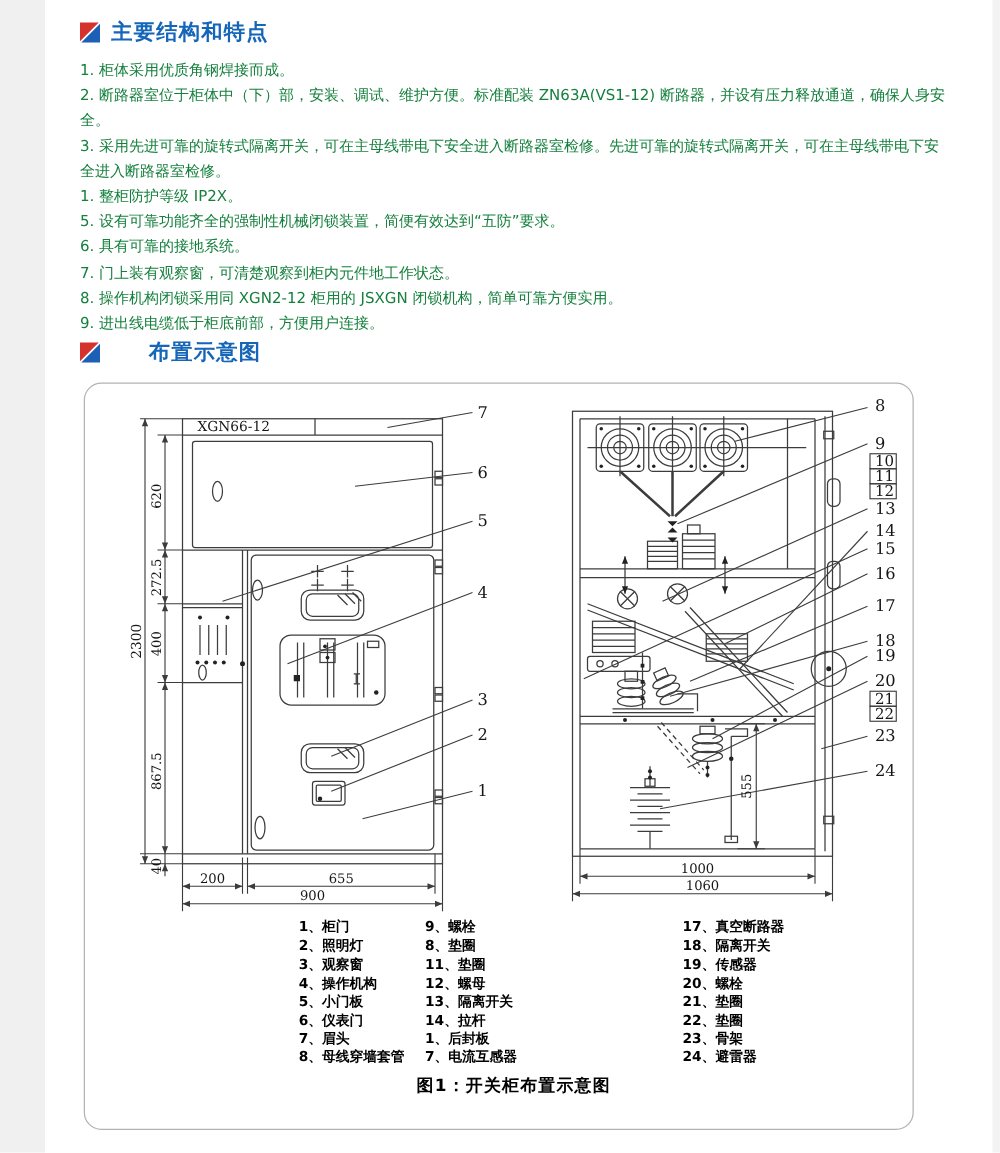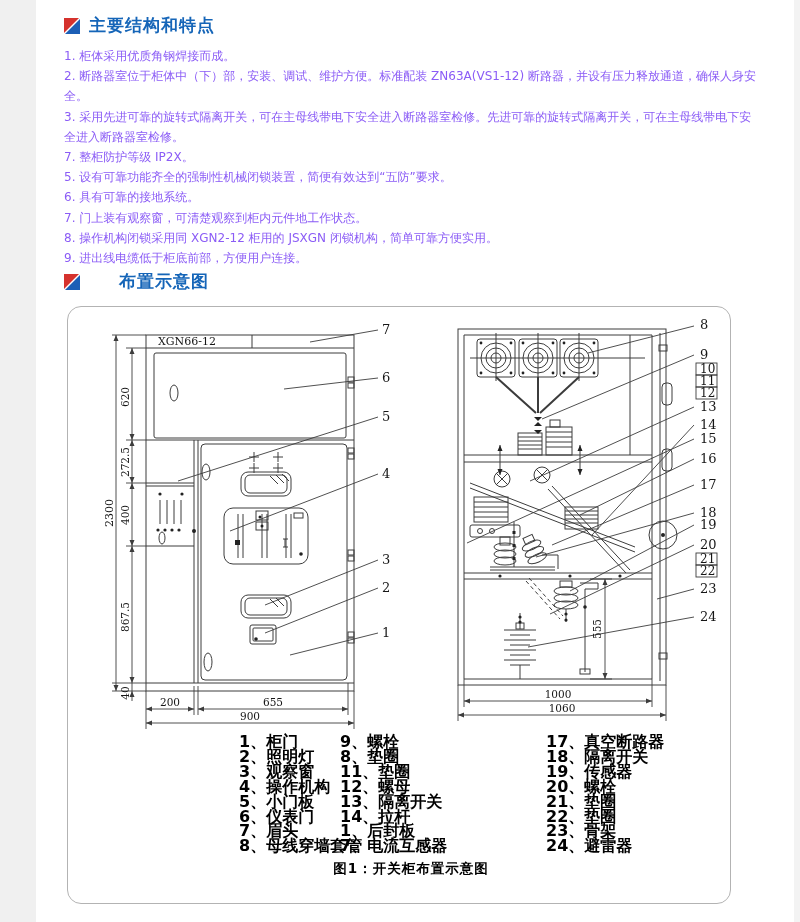--- a/index.html
+++ b/index.html
@@ -13,30 +13,30 @@
   .band-right{right:0;width:6px;background:#f3f3f3;}
   .content{position:absolute;left:64px;top:0;width:692px;height:778px;}
   .section-header{position:absolute;left:0;display:flex;align-items:center;gap:9px;}
   .hdr-icon{position:relative;width:16px;height:16px;flex:0 0 16px;}
   .hdr-icon .tri-red{position:absolute;left:0;top:0;width:0;height:0;
     border-top:15px solid #d5322d;border-right:15px solid transparent;}
   .hdr-icon .tri-blue{position:absolute;right:0;bottom:0;width:0;height:0;
     border-bottom:15px solid #1c5fb6;border-left:15px solid transparent;}
   .hdr-title{color:#1565b8;font-size:17px;font-weight:bold;letter-spacing:1px;}
   .feature-list{position:absolute;left:0;top:46px;width:692px;}
-  .feature-list p{margin:0;font-size:12px;line-height:20.2px;color:#8b5cf6;}
+  .feature-list p{margin:0;font-size:12px;line-height:20.2px;color:#15803d;}
   .fig-box{
     position:absolute;left:3px;top:306px;width:662px;height:596px;
     border:1px solid #b3b3b3;border-radius:14px;background:#fff;
   }
   .drawing{position:absolute;top:10px;}
   .drawing-left{left:34px;}
   .drawing-right{left:362px;}
   svg text{font-family:"DejaVu Serif","Liberation Serif",serif;fill:#161616;}
-  .legend-col{position:absolute;top:428px;font-size:16px;font-weight:bold;
+  .legend-col{position:absolute;top:428px;font-size:11px;font-weight:bold;
     line-height:14.9px;color:#000;white-space:nowrap;}
   .legend-col1{left:171px;}
   .legend-col2{left:272px;}
   .legend-col3{left:478px;}
   .fig-caption{position:absolute;top:553px;left:12px;width:100%;text-align:center;
     font-size:13.5px;font-weight:bold;color:#000;letter-spacing:1px;}
 </style>
 </head>
 <body>
 
@@ -50,21 +50,21 @@
       <span class="tri-red"></span>
         <span class="tri-blue"></span>
     </span>
     <span class="hdr-title">主要结构和特点</span>
   </div>
 
   <div class="feature-list">
     <p>1. 柜体采用优质角钢焊接而成。</p>
     <p>2. 断路器室位于柜体中（下）部，安装、调试、维护方便。标准配装 ZN63A(VS1-12) 断路器，并设有压力释放通道，确保人身安全。</p>
     <p>3. 采用先进可靠的旋转式隔离开关，可在主母线带电下安全进入断路器室检修。先进可靠的旋转式隔离开关，可在主母线带电下安全进入断路器室检修。</p>
-    <p>7. 整柜防护等级 IP2X。</p>
+    <p>1. 整柜防护等级 IP2X。</p>
     <p>5. 设有可靠功能齐全的强制性机械闭锁装置，简便有效达到“五防”要求。</p>
     <p>6. 具有可靠的接地系统。</p>
     <p>7. 门上装有观察窗，可清楚观察到柜内元件地工作状态。</p>
     <p>8. 操作机构闭锁采用同 XGN2-12 柜用的 JSXGN 闭锁机构，简单可靠方便实用。</p>
     <p>9. 进出线电缆低于柜底前部，方便用户连接。</p>
   </div>
 
   <div class="section-header" style="top:270px;gap:39px;">
     <span class="hdr-icon">
       <span class="tri-red"></span>

